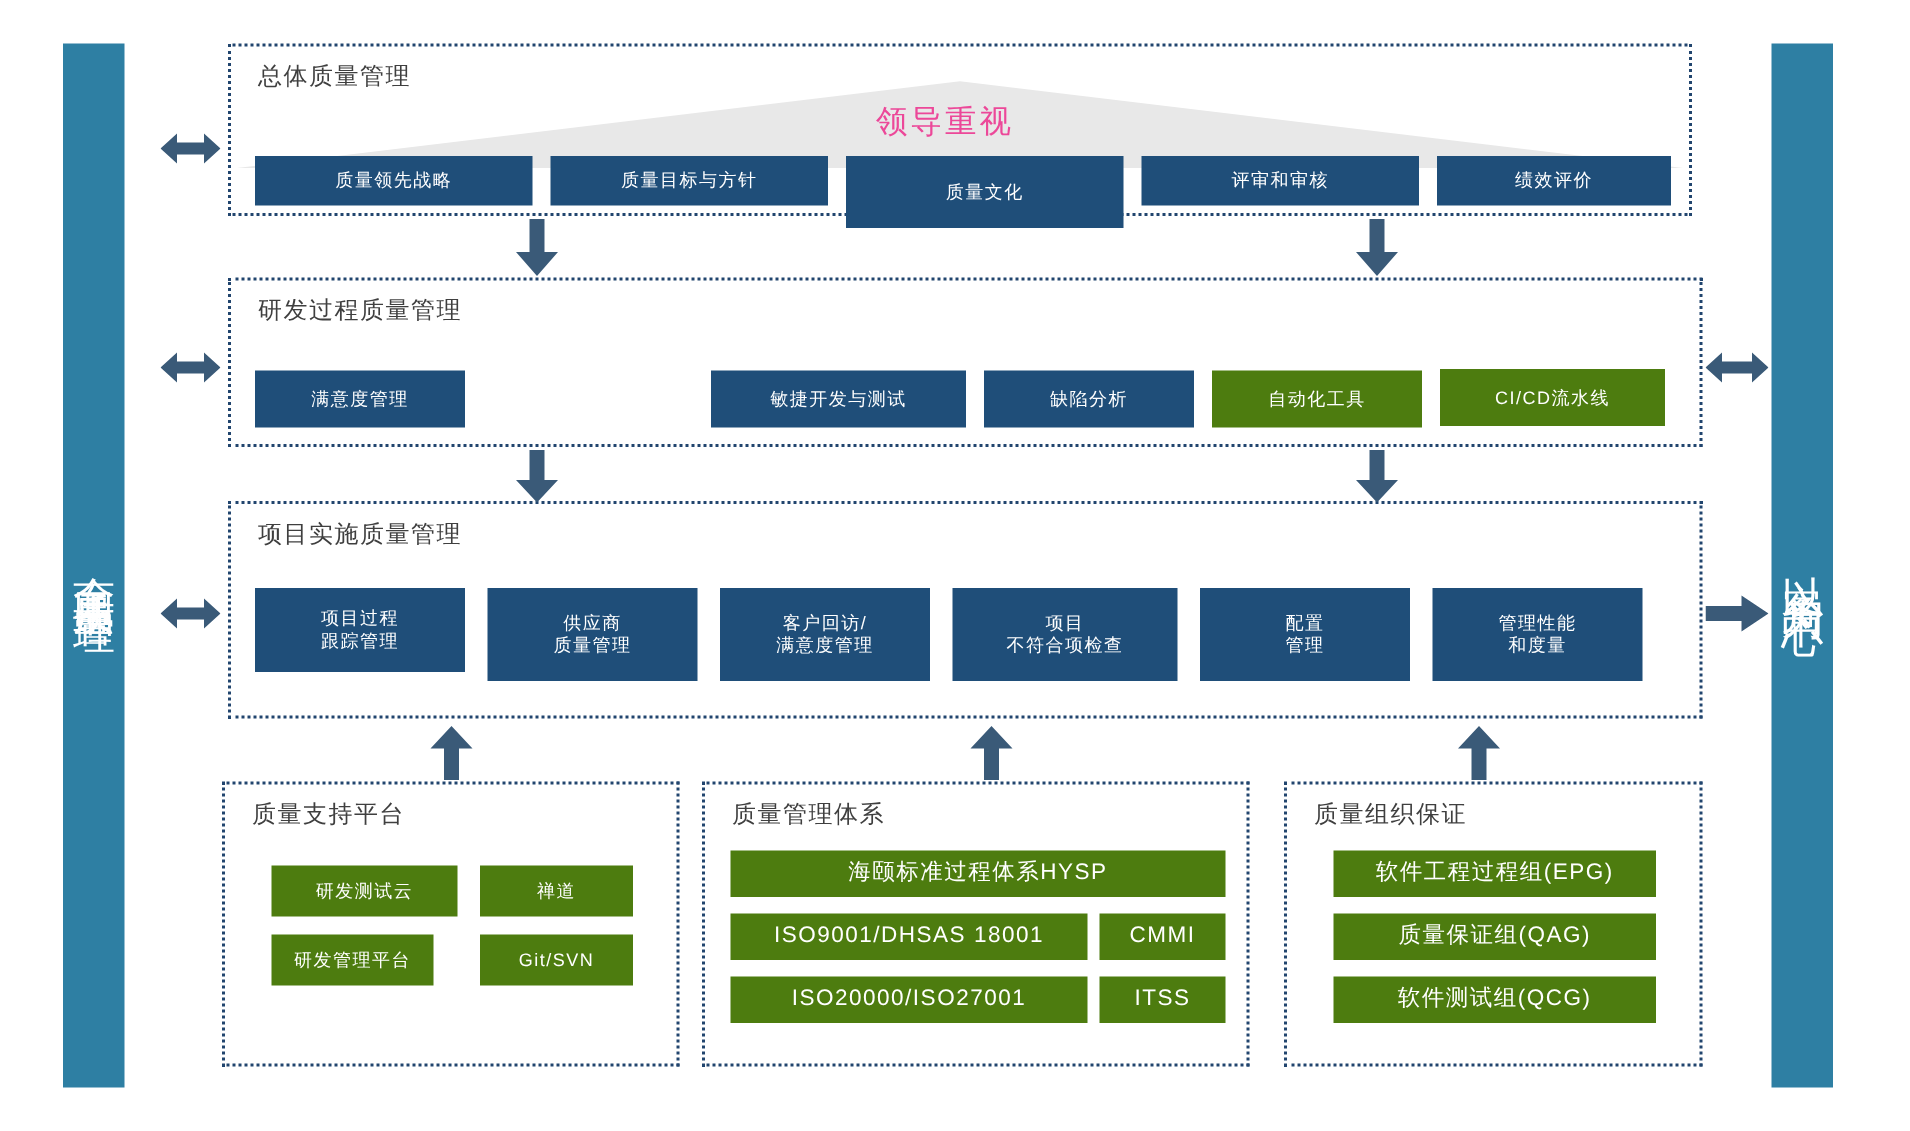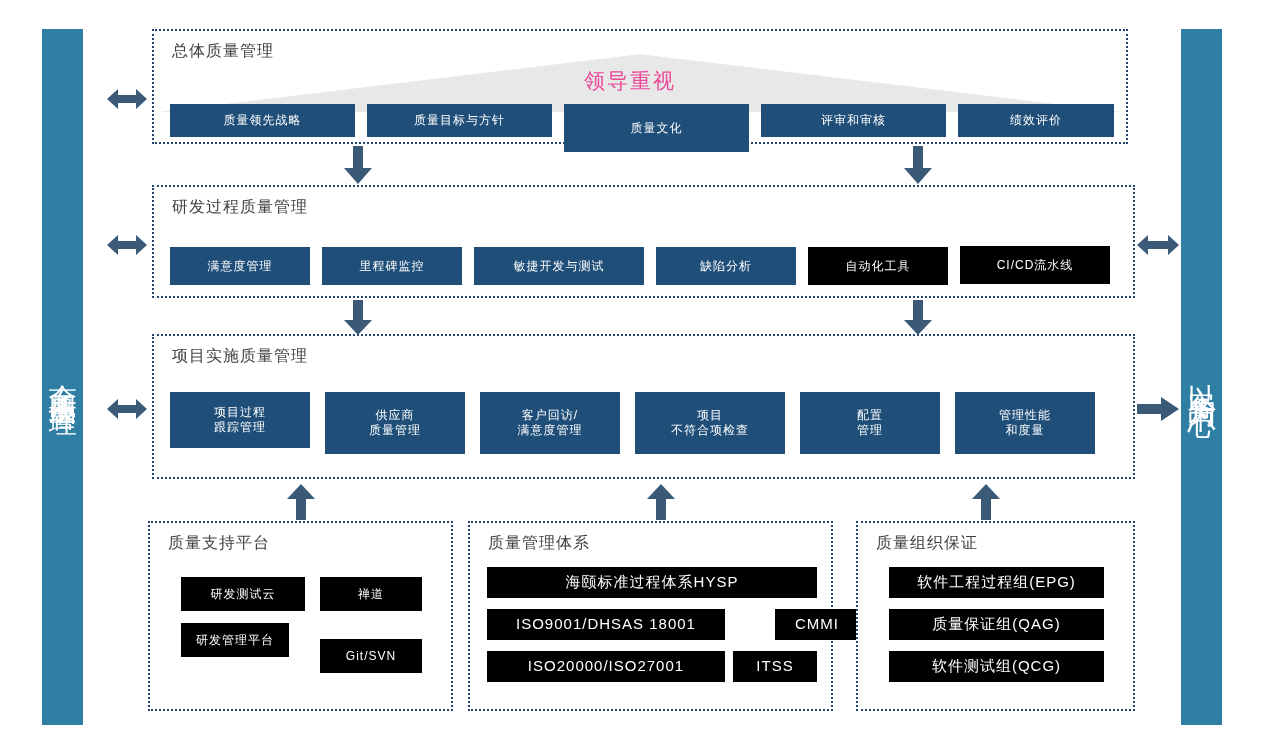--- a/index.html
+++ b/index.html
@@ -64,21 +64,21 @@
     text-align:center;
     color:#ffffff;
     font-size:12px;
     letter-spacing:1px;
     line-height:1.25;
     box-sizing:border-box;
     padding:2px 4px;
     white-space:pre-line;
   }
   .chip.navy{ background:#1F4E79; }
-  .chip.teal{ background:#000000; }
+  .chip.teal{ background:#4d7c0f; }
   .chip.small{ font-size:15px; }
 
   
   #banner-triangle{
     position:absolute;
     left:0; top:0;
     width:100%;
     height:100%;
   }
   #banner-label{
@@ -129,21 +129,20 @@
     <div class="chip navy" style="left:410px; top:73px; width:185px; height:48px;">质量文化</div>
     <div class="chip navy" style="left:607px; top:73px; width:185px; height:33px;">评审和审核</div>
     <div class="chip navy" style="left:804px; top:73px; width:156px; height:33px;">绩效评价</div>
   </div>
 
   <div class="section" style="left:152px; top:185px; width:983px; height:113px;">
 
     <div class="section-label">研发过程质量管理</div>
 
     <div class="chip navy" style="left:16px;  top:60px; width:140px; height:38px;">满意度管理</div>
-    <div class="chip navy" style="left:168px; top:60px; width:140px; height:38px;">里程碑监控</div>
     <div class="chip navy" style="left:320px; top:60px; width:170px; height:38px;">敏捷开发与测试</div>
     <div class="chip navy" style="left:502px; top:60px; width:140px; height:38px;">缺陷分析</div>
     <div class="chip teal" style="left:654px; top:60px; width:140px; height:38px;">自动化工具</div>
     <div class="chip teal" style="left:806px; top:59px; width:150px; height:38px;">CI/CD流水线</div>
   </div>
 
   <div class="section" style="left:152px; top:334px; width:983px; height:145px;">
 
     <div class="section-label">项目实施质量管理</div>
 
@@ -160,29 +159,29 @@
     <div class="chip navy" style="left:801px; top:56px; width:140px; height:62px;">管理性能
 和度量</div>
   </div>
 
   <div class="panel" style="left:148px; top:521px; width:305px; height:190px;">
     <div class="section-label">质量支持平台</div>
 
     <div class="chip teal" style="left:31px;  top:54px; width:124px; height:34px;">研发测试云</div>
     <div class="chip teal" style="left:170px; top:54px; width:102px; height:34px;">禅道</div>
     <div class="chip teal" style="left:31px;  top:100px; width:108px; height:34px;">研发管理平台</div>
-    <div class="chip teal" style="left:170px; top:116px; width:102px; height:34px;">Git/SVN</div>
+    <div class="chip teal" style="left:170px; top:100px; width:102px; height:34px;">Git/SVN</div>
   </div>
 
   <div class="panel" style="left:468px; top:521px; width:365px; height:190px;">
     <div class="section-label">质量管理体系</div>
 
     <div class="chip teal small" style="left:17px;  top:44px; width:330px; height:31px;">海颐标准过程体系HYSP</div>
     <div class="chip teal small" style="left:17px;  top:86px; width:238px; height:31px;">ISO9001/DHSAS 18001</div>
-    <div class="chip teal small" style="left:263px; top:86px; width:84px;  height:31px;margin-left:42px;">CMMI</div>
+    <div class="chip teal small" style="left:263px; top:86px; width:84px;  height:31px;">CMMI</div>
     <div class="chip teal small" style="left:17px;  top:128px; width:238px; height:31px;">ISO20000/ISO27001</div>
     <div class="chip teal small" style="left:263px; top:128px; width:84px;  height:31px;">ITSS</div>
   </div>
 
   <div class="panel" style="left:856px; top:521px; width:279px; height:190px;">
     <div class="section-label">质量组织保证</div>
 
     <div class="chip teal small" style="left:31px; top:44px;  width:215px; height:31px;">软件工程过程组(EPG)</div>
     <div class="chip teal small" style="left:31px; top:86px;  width:215px; height:31px;">质量保证组(QAG)</div>
     <div class="chip teal small" style="left:31px; top:128px; width:215px; height:31px;">软件测试组(QCG)</div>

